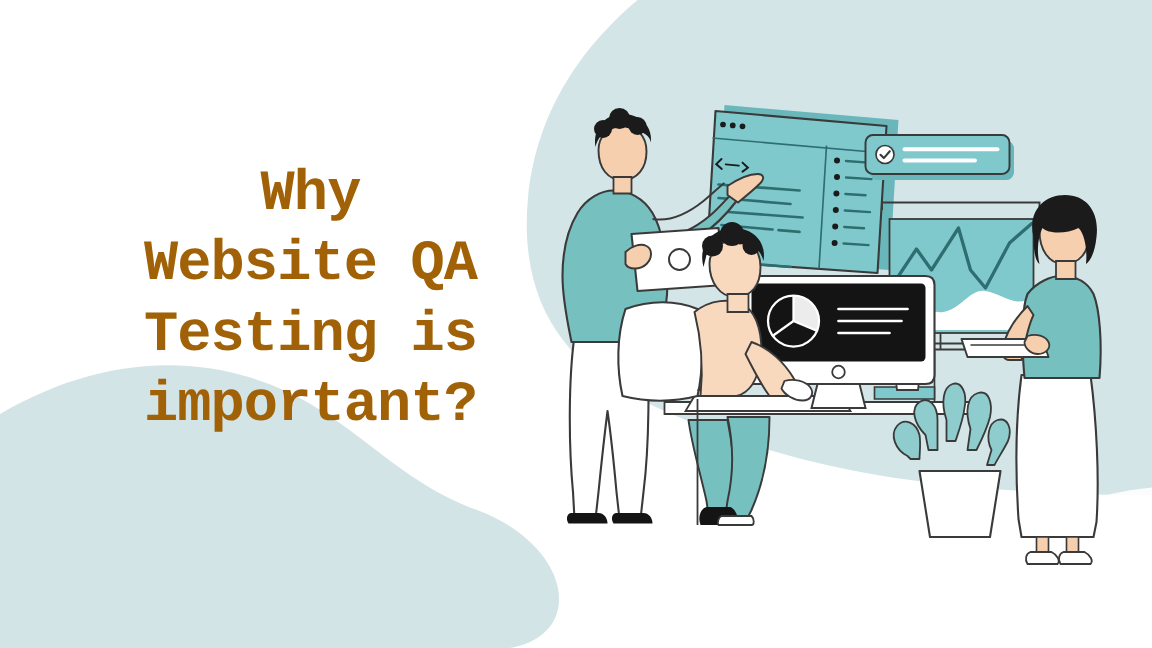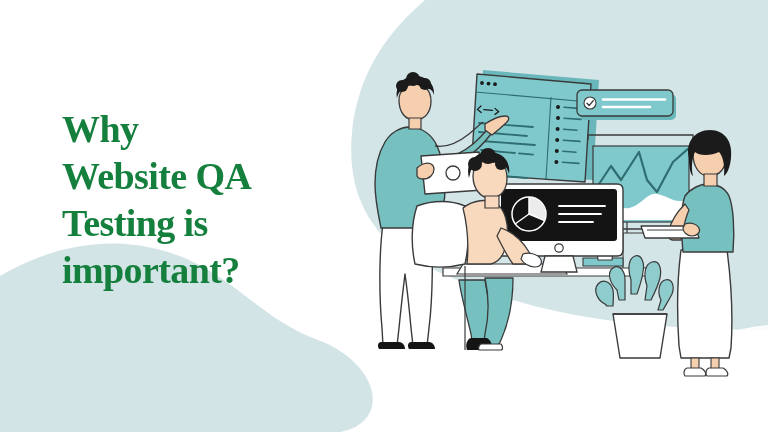--- a/index.html
+++ b/index.html
@@ -19,28 +19,29 @@
 
   
   .bg-layer{position:absolute;inset:0;width:768px;height:432px;}
 
   
   .headline{
     position:absolute;
     left:62px;
     top:106px;
     width:290px;
-    color:#15803d;
-    font-family:Liberation Serif, serif;
+    color:#a16207;
+    font-family:Liberation Mono, monospace;
     font-weight:bold;
     font-size:38px;
     line-height:1.24;
     letter-spacing:-0.6px;
     white-space:pre-line;
     margin:0;
+    text-align:center;
   }
 
   
   .illustration{
     position:absolute;
     left:355px;
     top:28px;
     width:400px;
     height:360px;
   }

